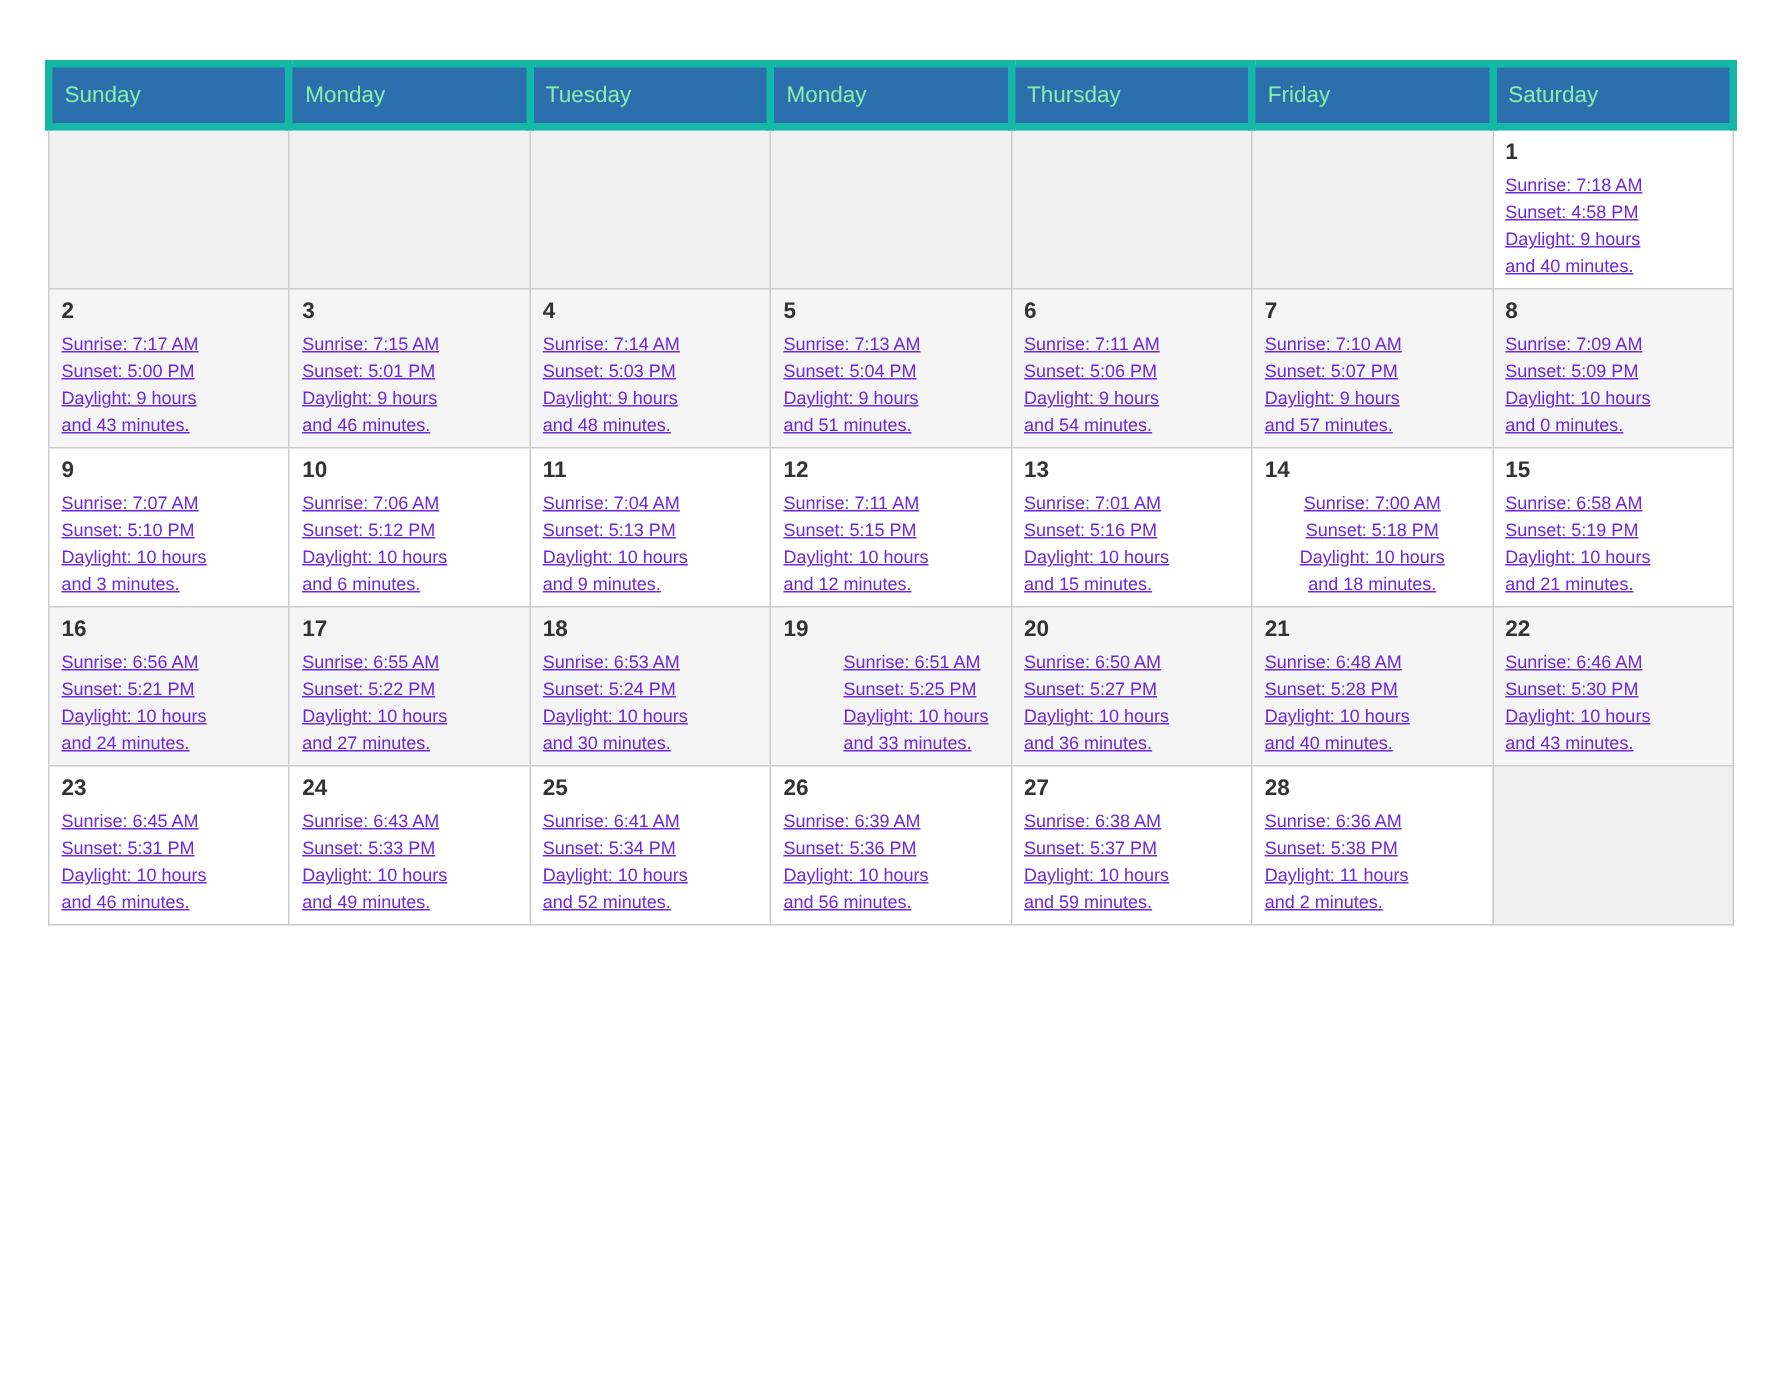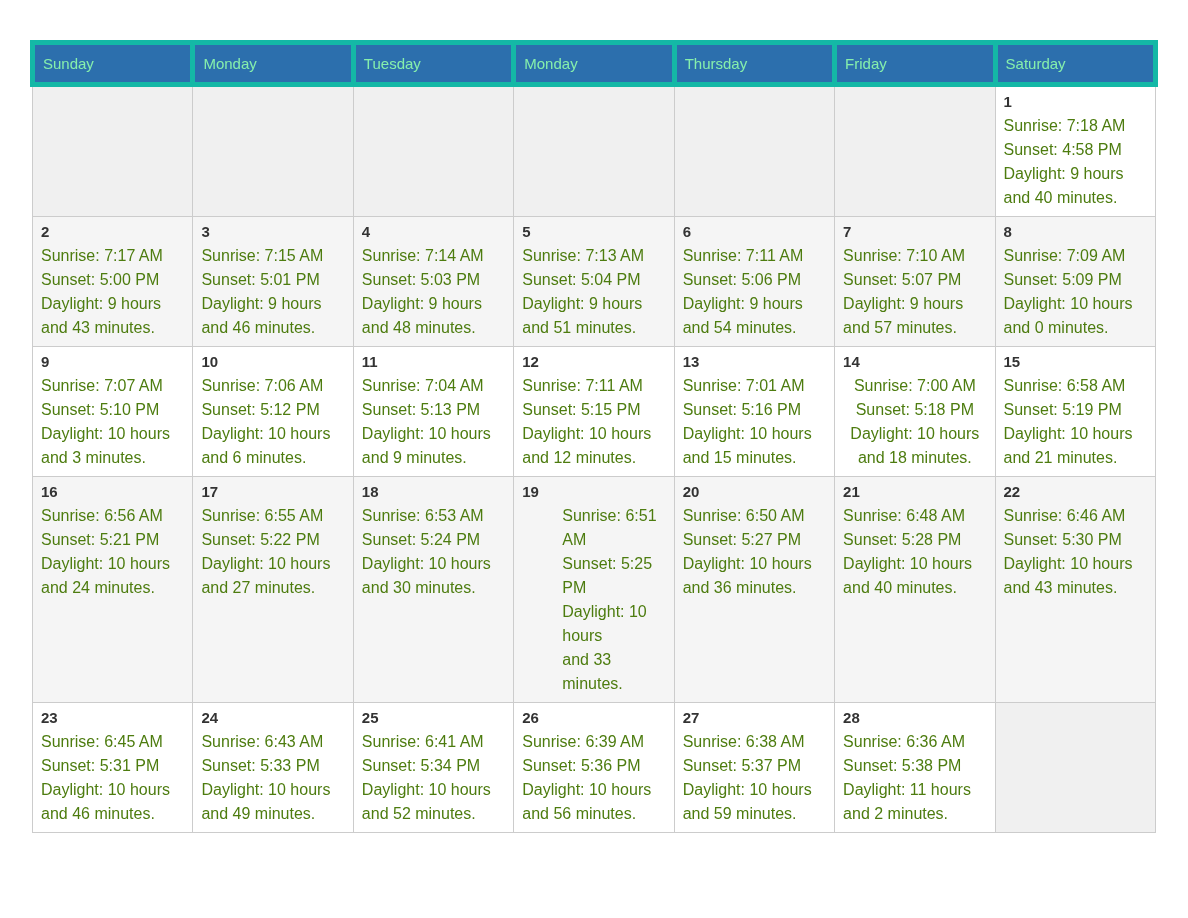--- a/index.html
+++ b/index.html
@@ -66,23 +66,24 @@
     .calendar tr:nth-child(even) td {
       background-color: #f5f5f5;
     }
     .day-number {
       font-size: 15px;
       font-weight: bold;
       margin-bottom: 4px;
       display: block;
     }
     .day-info {
-      font-size: 16px;
+      font-size: 12px;
       line-height: 1.5;
-      color: #4d7c0f;
+      color: #6d28d9;
+      text-decoration: underline;
     }
     .empty-cell {
       background: #f0f0f0 !important;
     }
     .logo-wrapper {
       display: flex;
       flex-direction: column;
     }
     .logo-line1 {
       display: flex;

